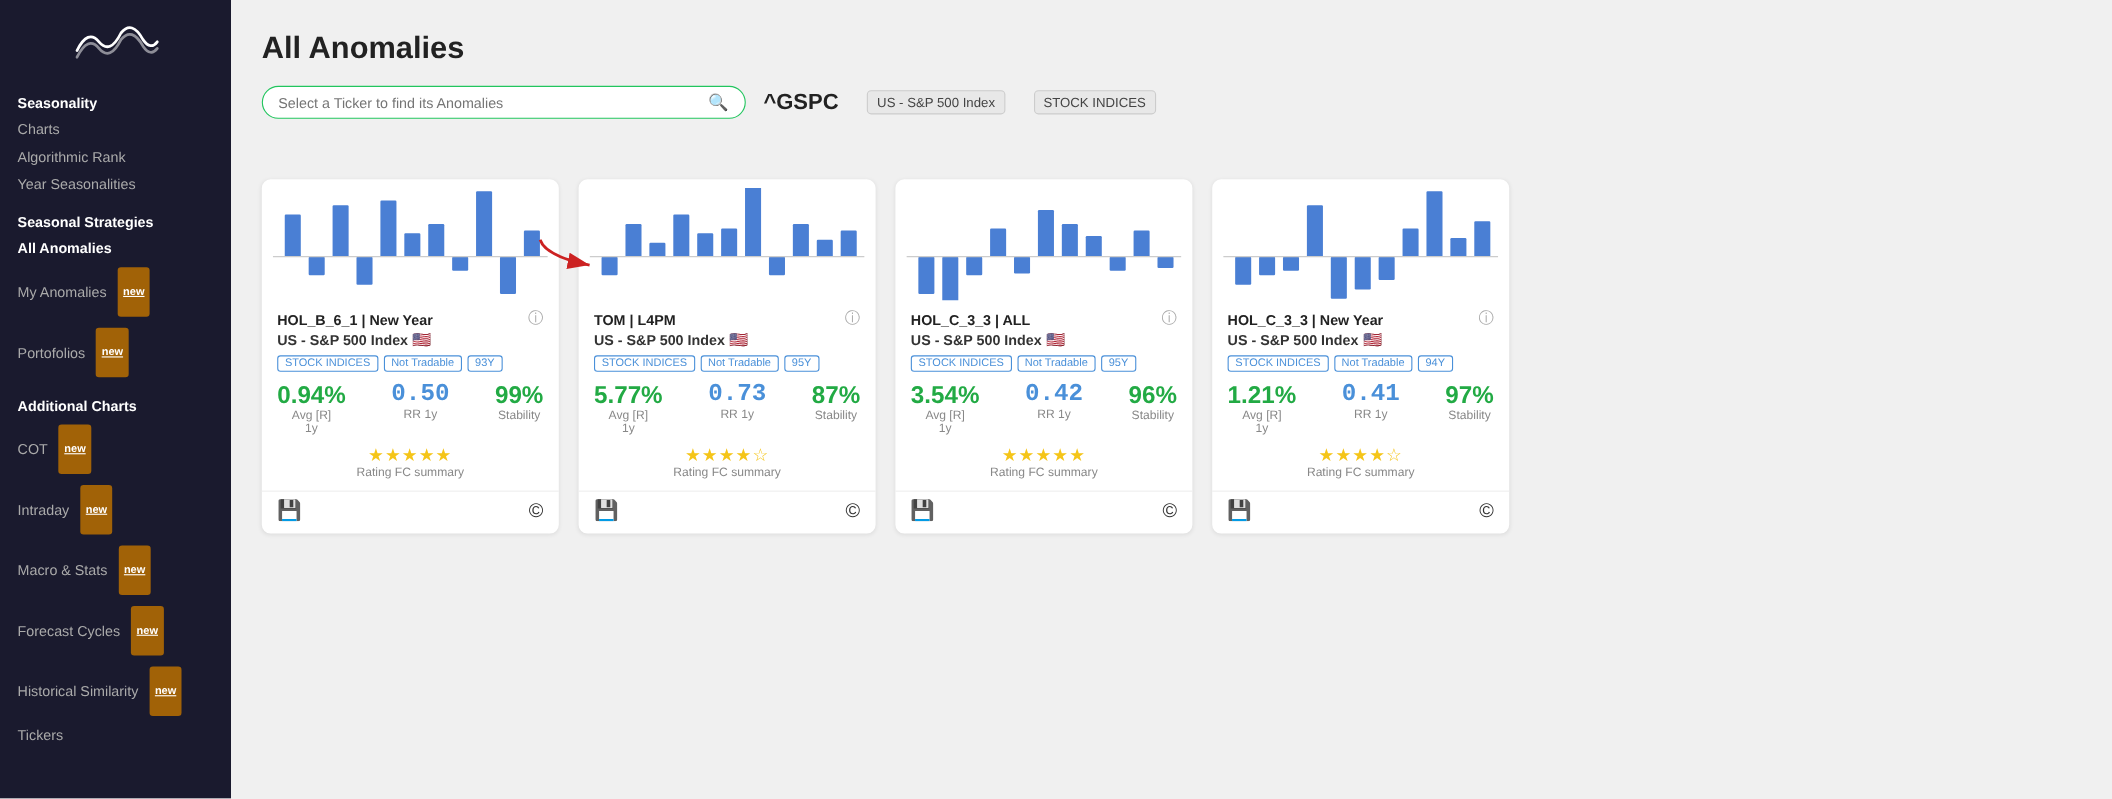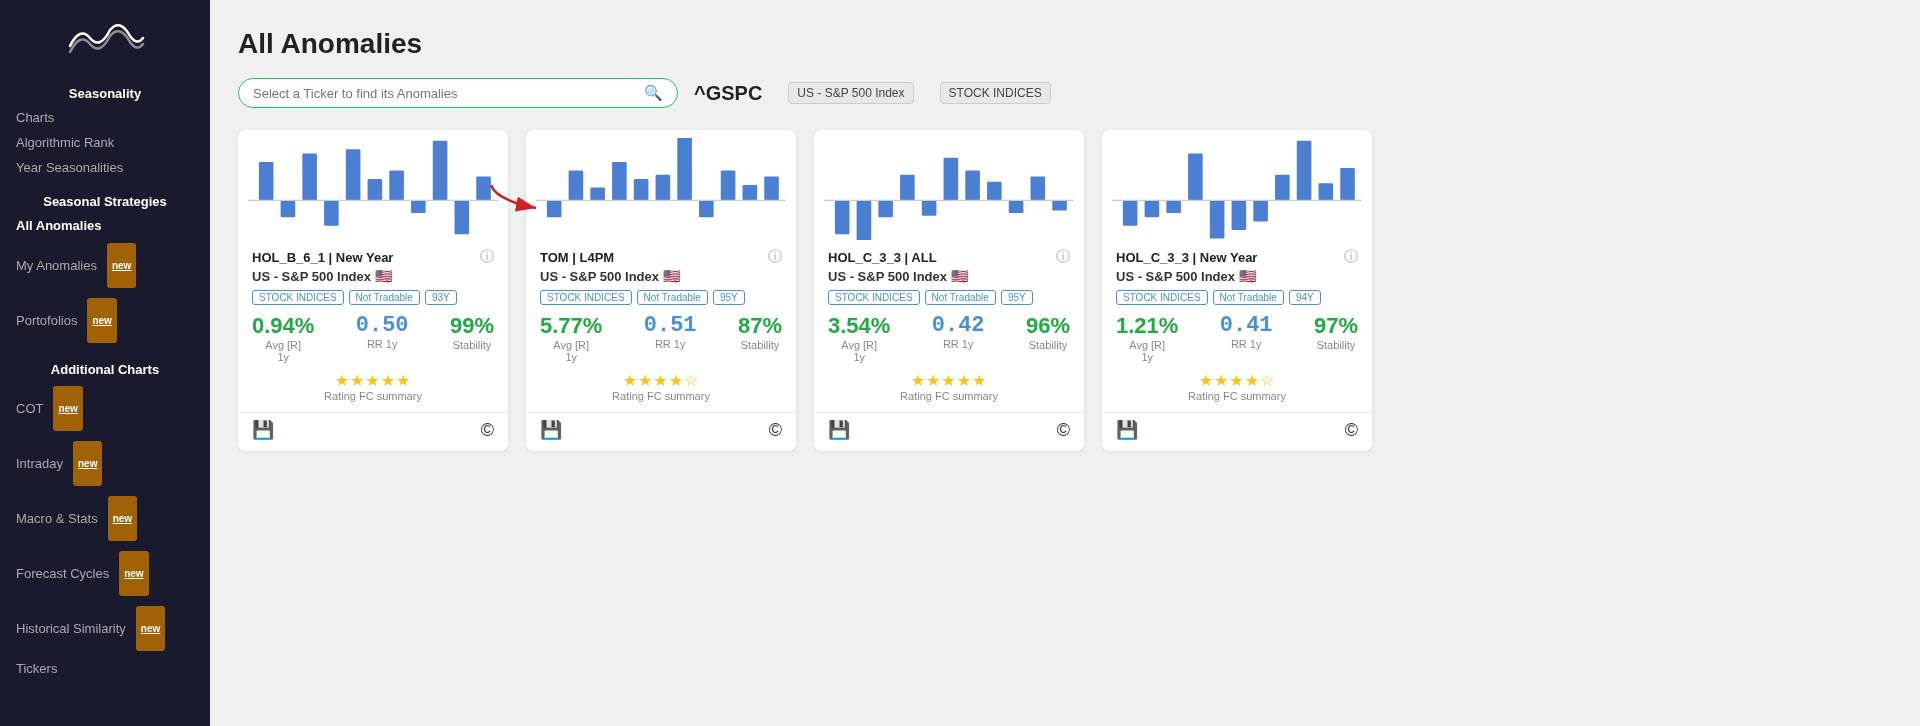--- a/index.html
+++ b/index.html
@@ -9,21 +9,20 @@
     #sidebar {
       width: 210px;
       min-width: 210px;
       background: #1a1a2e;
       color: #ccc;
       height: 726px;
       overflow-y: auto;
       display: flex;
       flex-direction: column;
       padding-bottom: 10px;
-      text-align: center;
     }
     .sidebar-logo {
       padding: 18px 16px 14px;
       display: flex;
       align-items: center;
       justify-content: center;
     }
     .sidebar-logo svg {
       width: 80px;
       height: 40px;
@@ -126,20 +125,21 @@
     .card {
       background: #fff;
       border-radius: 8px;
       width: 270px;
       min-width: 270px;
       padding: 0 0 10px 0;
       box-shadow: 0 1px 4px rgba(0,0,0,0.08);
       display: flex;
       flex-direction: column;
       position: relative;
+      margin-top: 33px;
     }
     .card-chart {
       height: 110px;
       width: 100%;
       padding: 8px 10px 0 10px;
       position: relative;
     }
     .card-chart svg {
       width: 100%;
       height: 100%;
@@ -418,21 +418,21 @@
           <span class="tag blue">STOCK INDICES</span>
             <span class="tag blue">Not Tradable</span>
             <span class="tag blue">95Y</span>
         </div>
         <div class="metrics-row">
           <div class="metric-block">
             <span class="metric-val green">5.77%</span>
             <span class="metric-label">Avg [R]<br>1y</span>
           </div>
           <div class="metric-block">
-            <span class="metric-val blue-num">0.51</span>
+            <span class="metric-val blue-num">0.73</span>
             <span class="metric-label">RR 1y</span>
           </div>
           <div class="metric-block">
             <span class="metric-val green">87%</span>
             <span class="metric-label">Stability</span>
           </div>
         </div>
         <div class="rating-row">
           <span class="stars">★★★★☆</span>
           <span class="rating-label">Rating FC summary</span>

